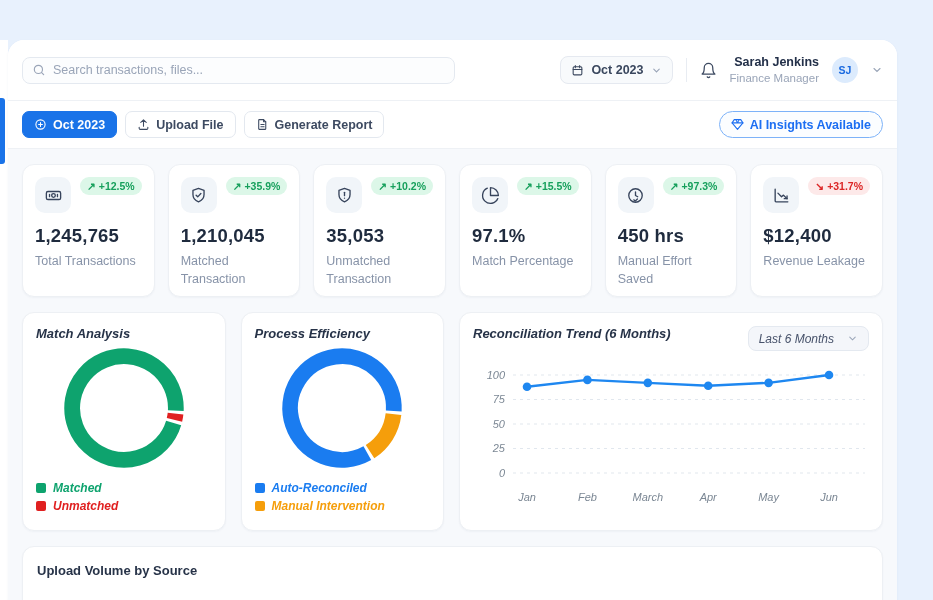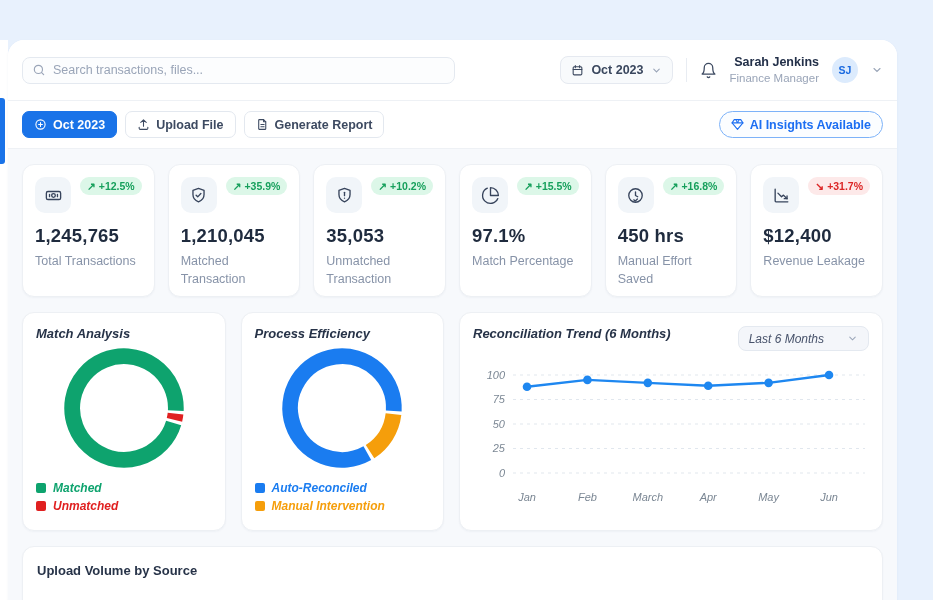--- a/index.html
+++ b/index.html
@@ -49,21 +49,21 @@
   .donut-card { width:204px; height:219px; padding:13px; display:flex; flex-direction:column; }
   .card-title { font-size:13px; font-weight:700; color:#273348; }
   .donut-wrap { display:flex; justify-content:center; margin-top:6px; }
   .legend { margin-top:8px; }
   .legend-item { display:flex; align-items:center; gap:7px; margin-top:4px; }
   .swatch { width:10px; height:10px; border-radius:2px; flex:0 0 auto; }
   .legend-label { font-size:12px; font-weight:700; }
 
   .trend-card { flex:1; height:219px; padding:13px 13px 6px; }
   .trend-head { display:flex; align-items:flex-start; justify-content:space-between; }
-  .drop { height:25px; display:flex; align-items:center; gap:23px; background:#f4f6fa; border:1px solid #e4e9f0; border-radius:8px; padding:0 10px; font-size:12px; color:#47526a; cursor:pointer; }
+  .drop { height:25px; display:flex; align-items:center; gap:13px; background:#f4f6fa; border:1px solid #e4e9f0; border-radius:8px; padding:0 10px; font-size:12px; color:#47526a; cursor:pointer; }
   .trend-svg { margin-top:10px; }
 
   .bottom-card { margin-top:15px; height:120px; padding:16px 14px; }
 
   svg.ic { display:block; }
 </style>
 </head>
 <body>
 
 <div class="left-gutter"></div>
@@ -233,21 +233,21 @@
         <div class="kpi-top">
           <div class="kpi-ico">
             <svg class="ic" width="19" height="19" viewBox="0 0 24 24" fill="none" stroke="currentColor" stroke-width="1.7" stroke-linecap="round" stroke-linejoin="round">
                 <circle cx="12" cy="12" r="8.5"></circle>
                 <path d="M12 7.5V12l2.8 1.6"></path>
                 <path d="M9.8 17.5l1.8 1.6 2.8-2.8"></path>
               </svg>
           </div>
           <div class="badge up">
               <span>↗</span>
-              <span>+16.8%</span>
+              <span>+97.3%</span>
             </div>
         </div>
         <div class="kpi-val">450 hrs</div>
         <div class="kpi-label">Manual Effort Saved</div>
       </div>
 
       <div class="kpi">
         <div class="kpi-top">
           <div class="kpi-ico">
             <svg class="ic" width="19" height="19" viewBox="0 0 24 24" fill="none" stroke="currentColor" stroke-width="1.7" stroke-linecap="round" stroke-linejoin="round">

